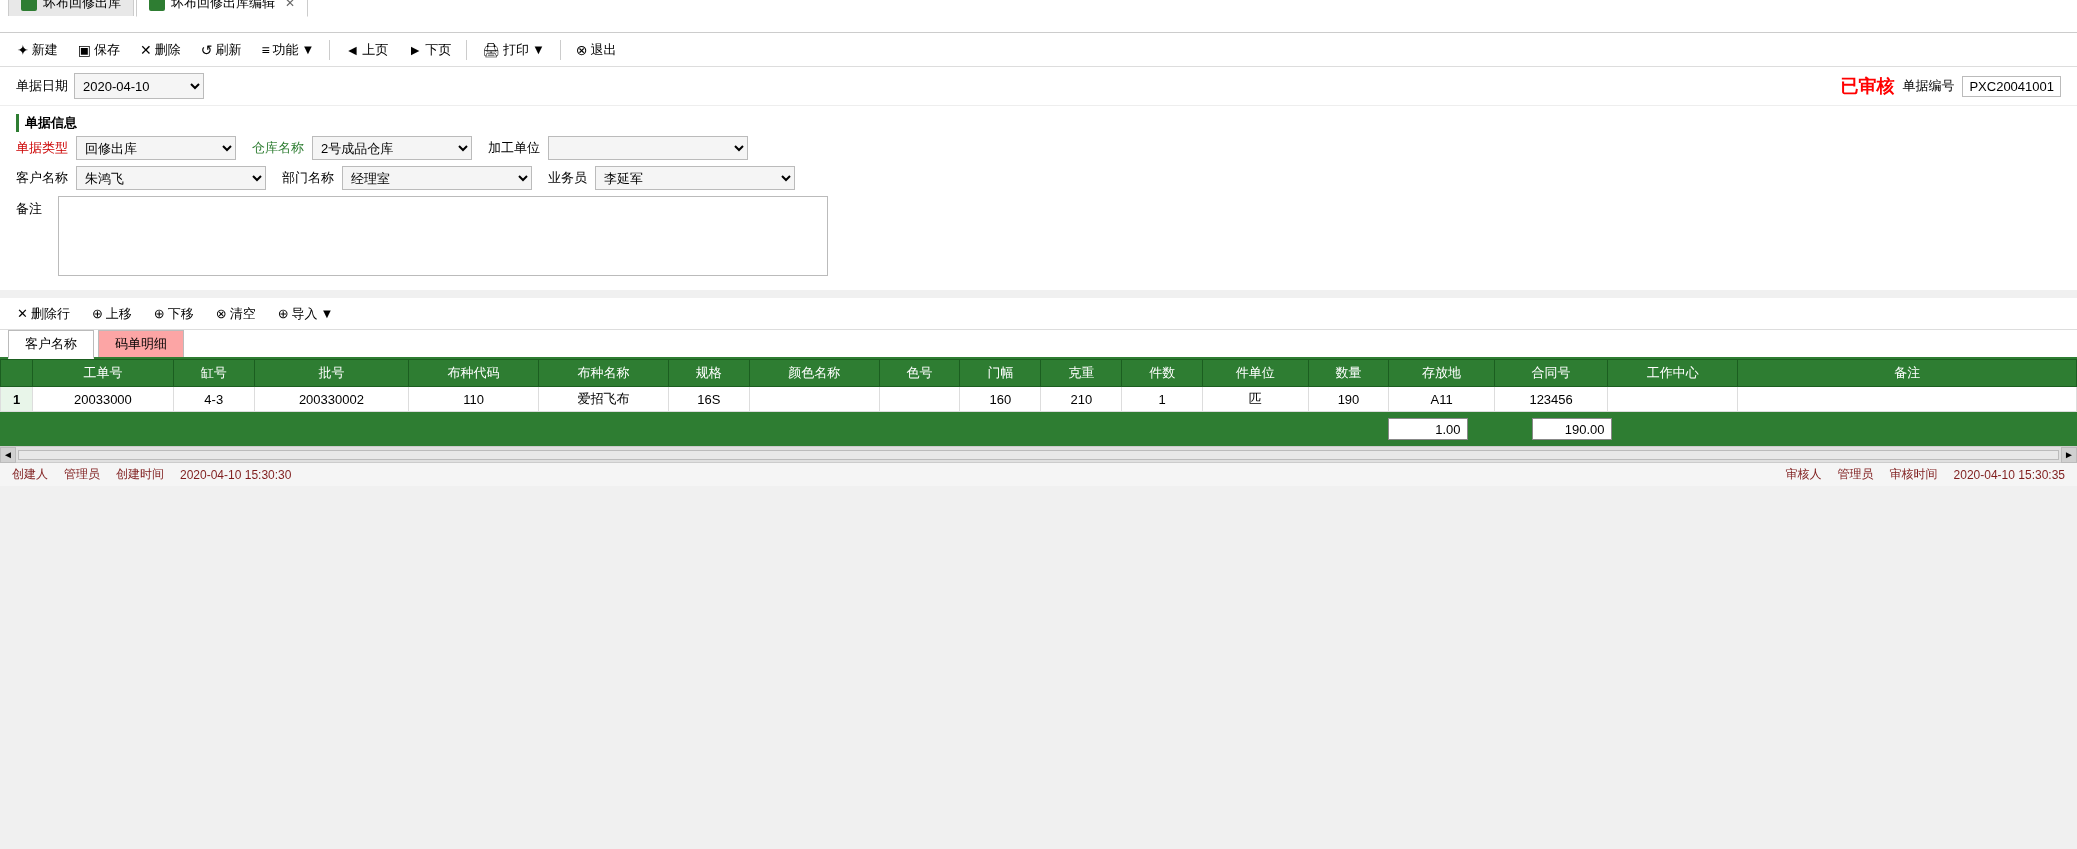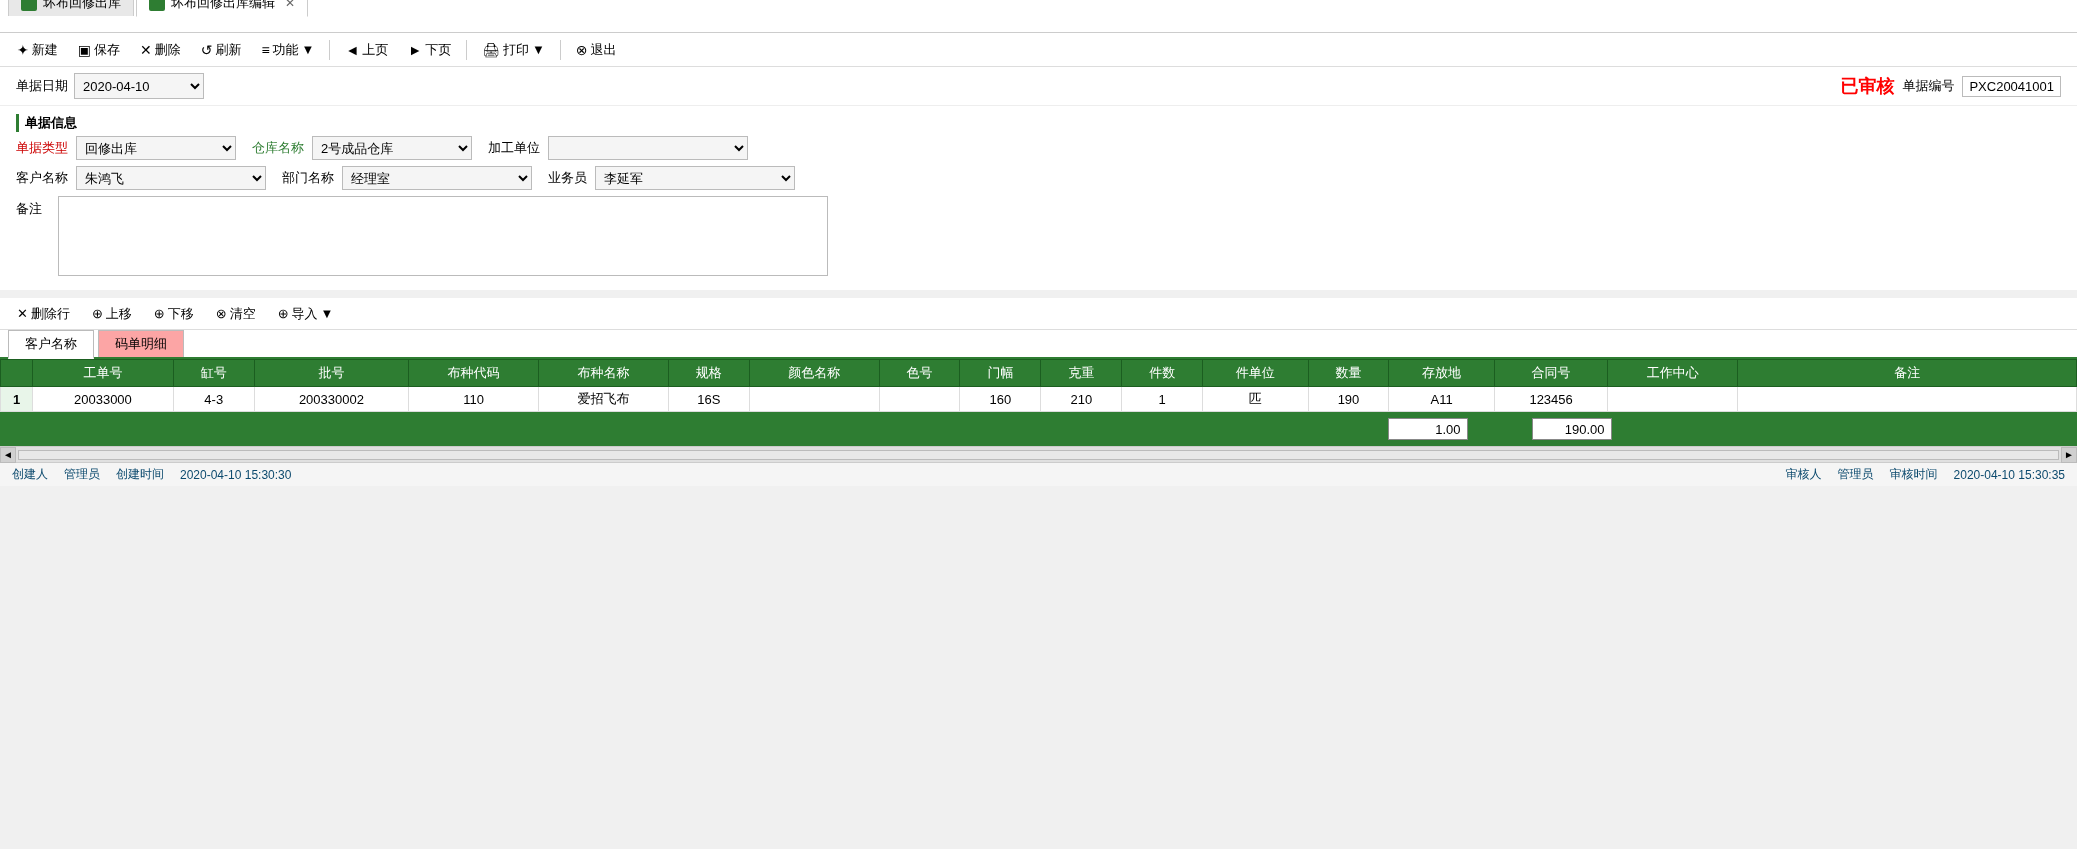--- a/index.html
+++ b/index.html
@@ -56,21 +56,21 @@
 
     
     .footer-summary { background: #2e7d32; height: 32px; display: flex; align-items: center; }
     .footer-cell { border: 1px solid #888; background: #fff; height: 22px; display: inline-flex; align-items: center; justify-content: flex-end; padding: 0 6px; font-size: 13px; min-width: 80px; }
 
     
     .scroll-bar { height: 16px; background: #e0e0e0; border-top: 1px solid #ccc; display: flex; align-items: center; }
     .scroll-arrow { width: 16px; height: 16px; background: #d0d0d0; border: 1px solid #bbb; display: flex; align-items: center; justify-content: center; cursor: pointer; font-size: 10px; }
 
     
-    .status-bar { background: #f5f5f5; border-top: 1px solid #ccc; height: 24px; display: flex; align-items: center; padding: 0 12px; font-size: 12px; color: #0c4a6e; gap: 16px; }
+    .status-bar { background: #f5f5f5; border-top: 1px solid #ccc; height: 24px; display: flex; align-items: center; padding: 0 12px; font-size: 12px; color: #7f1d1d; gap: 16px; }
 
     
     .notes-area { border: 1px solid #bbb; width: 770px; height: 80px; resize: none; font-size: 13px; padding: 4px; }
 
     select { cursor: pointer; }
   </style>
 </head>
 <body>
 
 <div class="title-bar">

